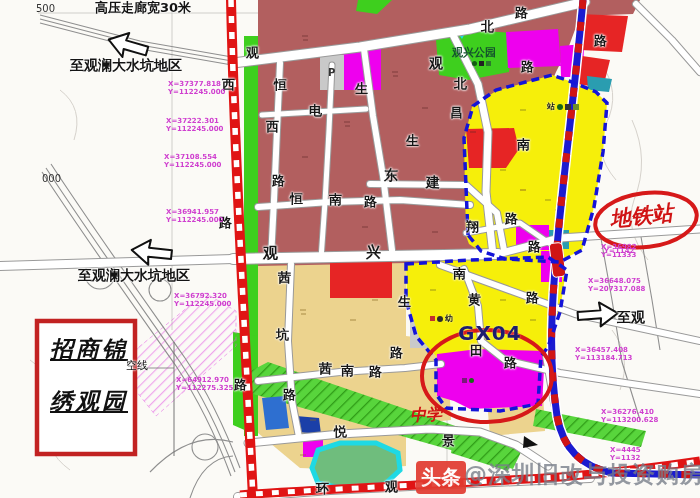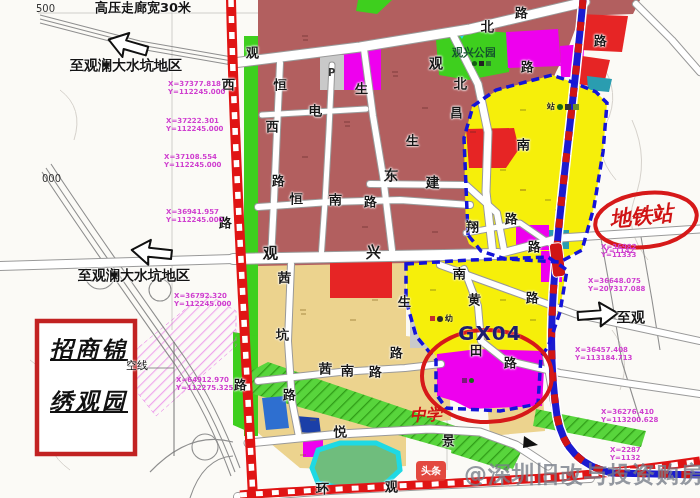--- a/index.html
+++ b/index.html
@@ -24,21 +24,21 @@
   .halo{text-shadow:0 0 2px #fff,0 0 2px #fff,0 0 3px #fff;}
   .rchar{position:absolute;font-weight:700;color:#161616;line-height:1;white-space:nowrap;
          text-shadow:0 0 2px #fff,0 0 2px #fff,0 0 3px #fff;}
   .coord{position:absolute;font-size:7px;line-height:8px;font-weight:700;color:#cf3fcf;
          white-space:nowrap;}
   .gx{font-weight:900;font-size:21px;color:#1c1c6e;letter-spacing:1px;
       text-shadow:0 0 2px rgba(255,255,255,.6);}
   .redlbl{font-weight:900;font-style:italic;color:#d01414;}
   .proj{font-weight:800;font-style:italic;font-size:23px;letter-spacing:3px;
         text-decoration:underline;color:#111;}
-  .wm-logo{position:absolute;background:#e23b30;color:#fff;font-weight:800;font-size:10px;
+  .wm-logo{position:absolute;background:#e23b30;color:#fff;font-weight:800;font-size:20px;
            padding:3px 5px;border-radius:4px;opacity:.92;}
   .wm-text{position:absolute;font-weight:800;font-size:23px;color:rgba(118,124,136,.78);
            letter-spacing:1px;white-space:nowrap;}
   .icons{position:absolute;display:flex;align-items:center;gap:2px;}
   .ic{display:inline-block;width:6px;height:6px;}
   .ic.round{border-radius:50%;}
   .ic-lbl{font-size:8px;font-weight:700;color:#111;text-shadow:0 0 2px #fff;}
 </style>
 </head>
 <body>
@@ -344,21 +344,21 @@
         </div>
         <div class="coord" style="left: 575px; top: 346px;">
           <div>X=36457.408</div>
           <div>Y=113184.713</div>
         </div>
         <div class="coord" style="left: 575px; top: 408px; margin-left: 26px;">
           <div>X=36276.410</div>
           <div>Y=113200.628</div>
         </div>
         <div class="coord" style="left: 610px; top: 446px;">
-          <div>X=2287</div>
+          <div>X=4445</div>
           <div>Y=1132</div>
         </div>
       </div>
 
   <div class="wm-logo" style="left:416px;top:461px;">头条</div>
   <div class="wm-text" style="left:464px;top:459px;">@深圳旧改与投资购房</div>
 </div>
 
 </div>
 

